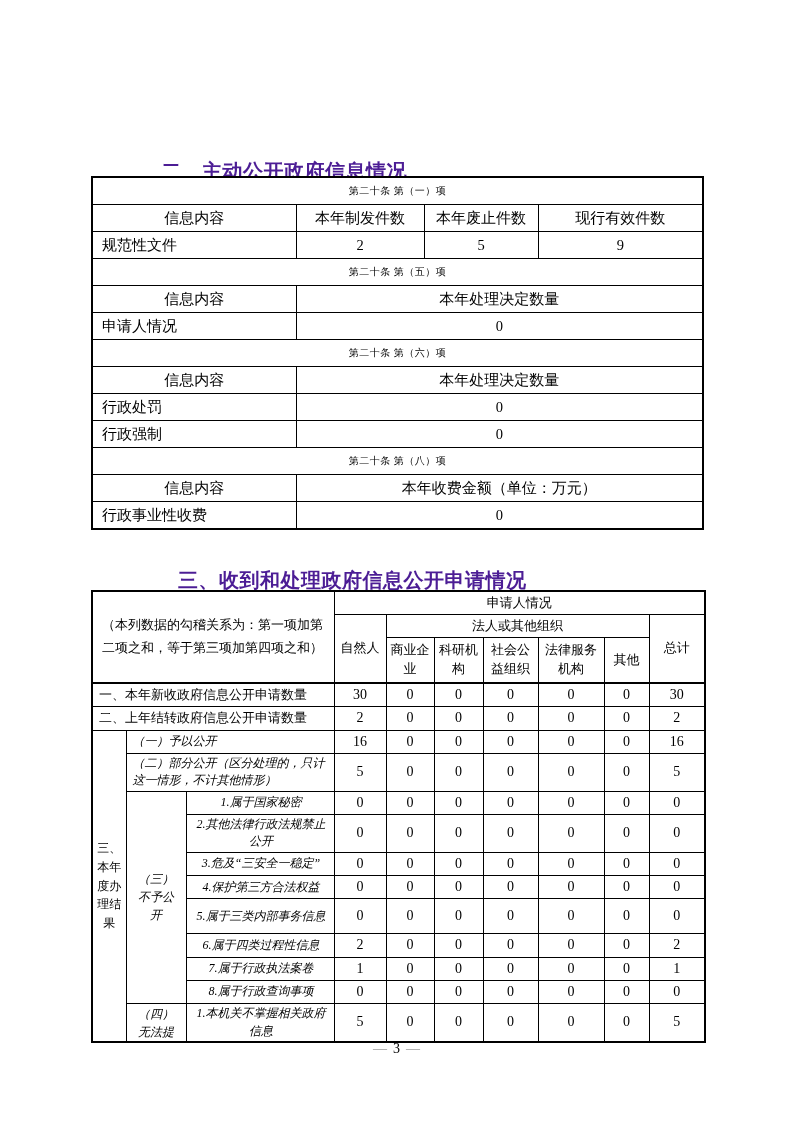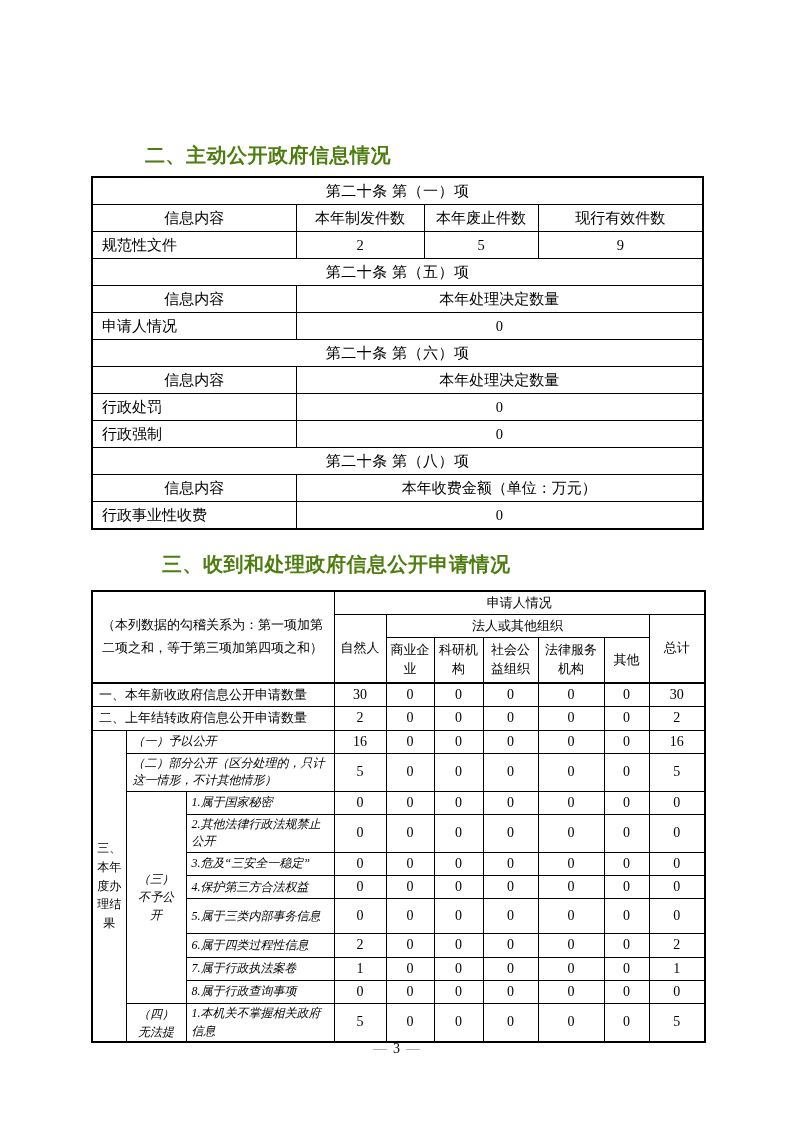--- a/index.html
+++ b/index.html
@@ -3,51 +3,51 @@
 <meta charset="utf-8">
 <style>
   html,body { margin:0; padding:0; background:#e8e8e8; }
   .page {
     position:relative; width:793px; height:1122px; margin:0 auto;
     background:#ffffff; color:#000;
     font-family:"Liberation Serif","DejaVu Serif",serif;
     overflow:hidden;
   }
   .sec-title {
-    position:absolute; margin:0;
+    position:absolute; margin:16px;
     font-family:"Liberation Sans","DejaVu Sans",sans-serif;
-    font-weight:700; font-size:20px; letter-spacing:0.5px; color:#4d7c0f;
+    font-weight:700; font-size:20px; letter-spacing:0.5px; color:#4c1d95;
   }
   #title1 { left:145px; top:142px; }
   #title2 { left:162px; top:551px; }
 
   table { border-collapse:collapse; table-layout:fixed; background:#fff; }
   td { border:1px solid #000; overflow:hidden; text-align:center; vertical-align:middle; }
 
   
   .t1 { position:absolute; left:91px; top:176px; width:611px; border:2px solid #000; }
   .t1 td { height:24px; padding:1px 4px; font-size:15px; }
-  .t1 .sec { font-size:15px; letter-spacing:0.5px; }
+  .t1 .sec { font-size:10px; letter-spacing:0.5px; }
   .t1 .lbl { text-align:left; padding-left:9px; }
   .t1 .num { font-size:14.5px; }
 
   
   .t2 { position:absolute; left:91px; top:590px; width:613px; border:2px solid #000; }
   .t2 td { font-size:13px; padding:1px 2px; line-height:1.45; }
   .t2 .note { text-align:left; padding:2px 9px; line-height:1.75; }
   .t2 .rh1 td { height:20px; }
   .t2 .rh2 td { height:20px; }
   .t2 .rh3 td { height:42px; }
   .t2 .bb { border-bottom:2px solid #000;margin-top:33px; }
   .t2 .r1 td { height:19px; }
   .t2 .r2 td { height:32px; }
   .t2 .lbl { text-align:left; padding-left:6px; }
   .t2 .num { font-size:14px; }
   .t2 .kai { font-style:italic; font-size:12px; }
-  .t2 .sub { padding-left:5px; padding-right:3px; }
+  .t2 .sub { padding-left:5px; padding-right:3px;text-align:center; }
   .t2 .grp { padding:0 10px; line-height:1.5; }
   .t2 .vert { padding:0 3px; word-break:break-all; line-height:1.55; font-style:normal; font-size:12px; }
 
   .footer {
     position:absolute; left:0; right:0; top:1041px;
     text-align:center; font-size:14px;
   }
   .footer .dash { color:#9b9b9b; padding:0 6px; }
   .footer .pagenum { color:#000; }
 </style>

